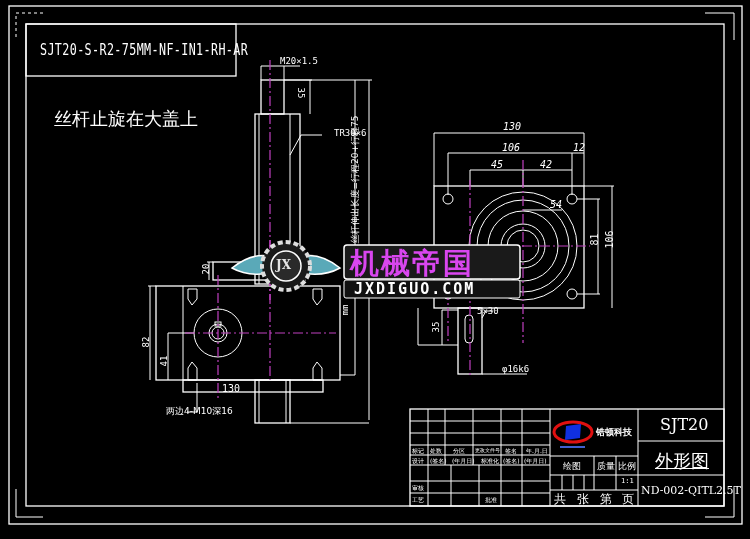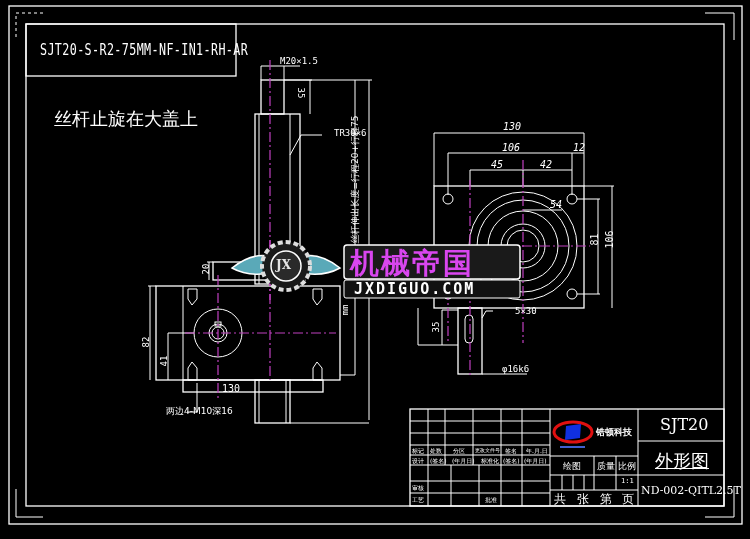--- a/index.html
+++ b/index.html
@@ -195,21 +195,21 @@
 
 <div class="lbl" style="left:503px;top:121px;font:italic 10px 'DejaVu Sans Mono',monospace;">130</div>
 <div class="lbl" style="left:502px;top:142px;font:italic 10px 'DejaVu Sans Mono',monospace;">106</div>
 <div class="lbl" style="left:573px;top:142px;font:italic 10px 'DejaVu Sans Mono',monospace;">12</div>
 <div class="lbl" style="left:491px;top:159px;font:italic 10px 'DejaVu Sans Mono',monospace;">45</div>
 <div class="lbl" style="left:540px;top:159px;font:italic 10px 'DejaVu Sans Mono',monospace;">42</div>
 <div class="lbl" style="left:550px;top:199px;font:italic 10px 'DejaVu Sans Mono',monospace;">54</div>
 <div class="lbl" style="left:588px;top:234px;font:10px 'DejaVu Sans Mono',monospace;transform:rotate(-90deg);">81</div>
 <div class="lbl" style="left:600px;top:234px;font:10px 'DejaVu Sans Mono',monospace;transform:rotate(-90deg);">106</div>
 <div class="lbl" style="left:431px;top:322px;font:9px 'DejaVu Sans Mono',monospace;transform:rotate(-90deg);">35</div>
-<div class="lbl" style="left:515px;top:306px;font:9px 'DejaVu Sans Mono',monospace;">5×30</div>
+<div class="lbl" style="left:477px;top:306px;font:9px 'DejaVu Sans Mono',monospace;">5×30</div>
 <div class="lbl" style="left:502px;top:364px;font:9px 'DejaVu Sans Mono',monospace;">φ16k6</div>
 
 <div class="lbl" style="left:276px;top:258px;font:bold 12px 'DejaVu Serif',serif;color:#e5e5e5;">JX</div>
 <div class="lbl" style="left:350px;top:244px;font:bold 29px 'DejaVu Sans',sans-serif;color:#d946ef;letter-spacing:2px;">机械帝国</div>
 <div class="lbl" style="left:354px;top:280px;font:bold 15px 'DejaVu Sans Mono',monospace;color:#fff;letter-spacing:2px;">JXDIGUO.COM</div>
 
 <div class="lbl" style="left:596px;top:426px;font:bold 9px 'DejaVu Sans',sans-serif;">锆顿科技</div>
 <div class="lbl" style="left:660px;top:415px;font:16px 'DejaVu Serif',serif;">SJT20</div>
 <div class="lbl" style="left:655px;top:449px;font:18px 'DejaVu Sans',sans-serif;text-decoration:underline;">外形图</div>
 <div class="lbl" style="left:641px;top:484px;font:11px 'DejaVu Serif',serif;">ND-002-QITL2.5T</div>

